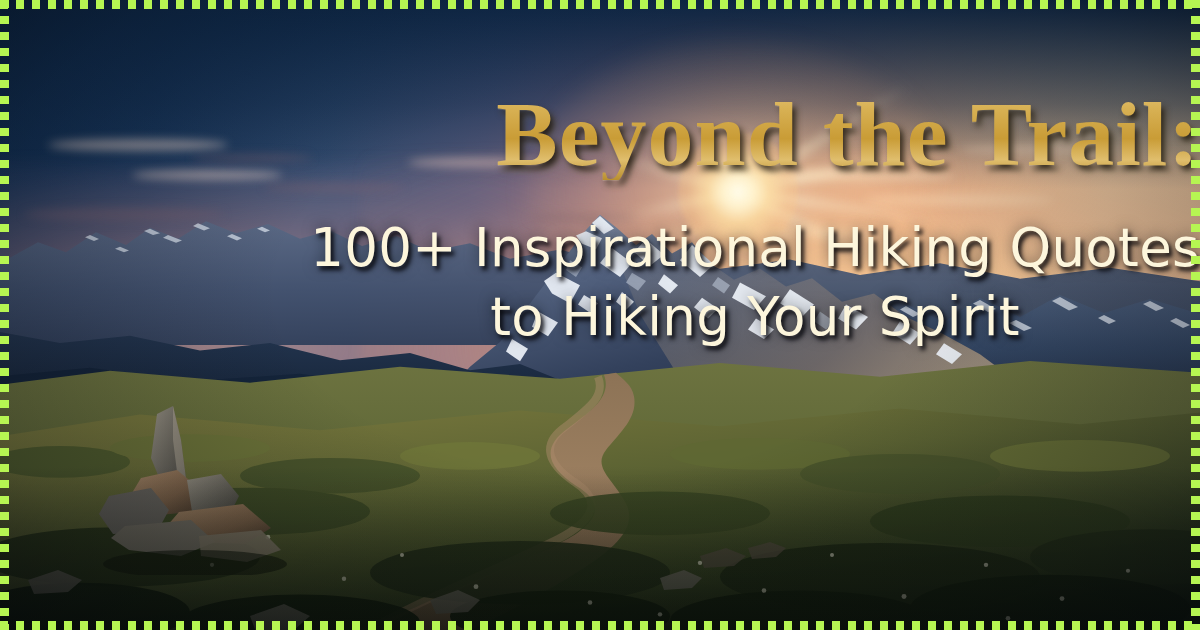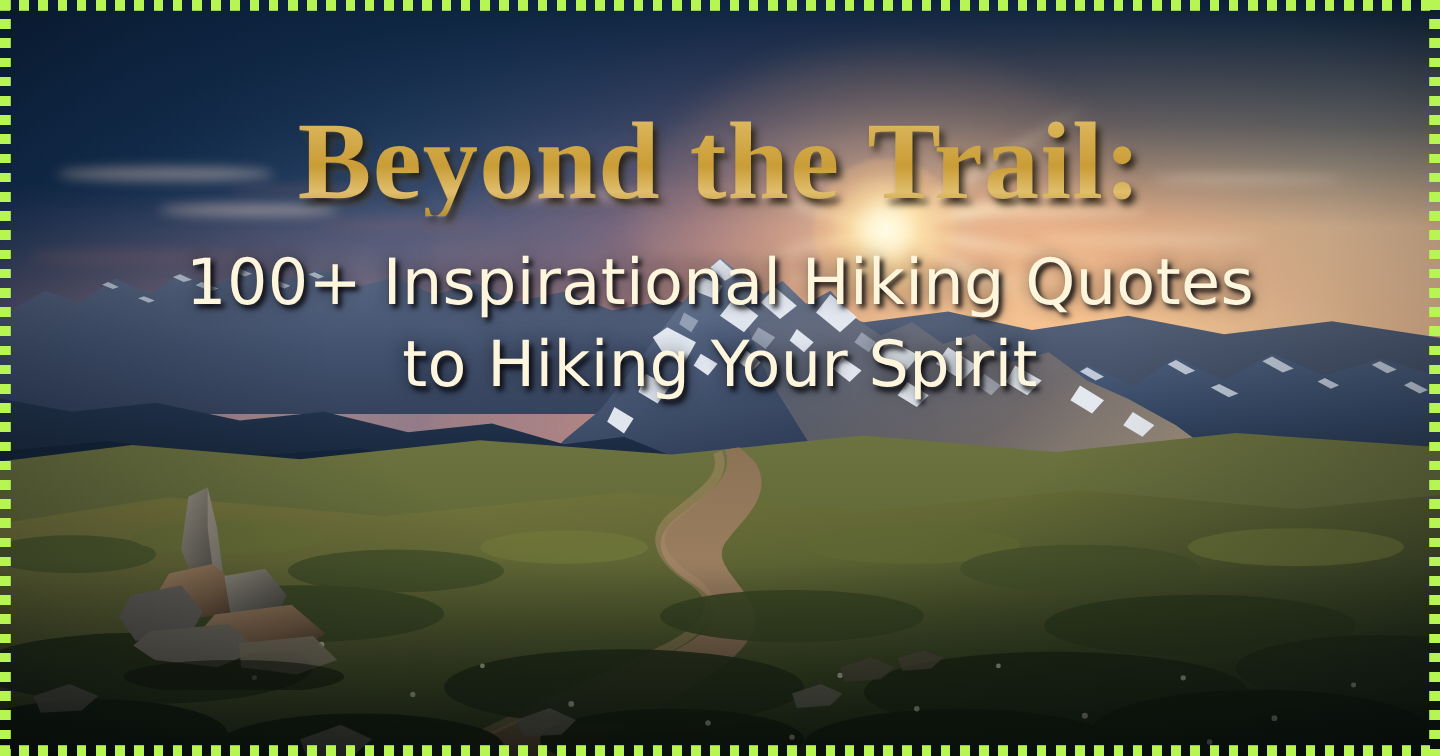--- a/index.html
+++ b/index.html
@@ -120,40 +120,40 @@
   .dark-bottom{
     position:absolute; left:0; bottom:0; width:100%; height:26%;
     background:linear-gradient(180deg, rgba(6,10,6,0) 0%, rgba(6,12,6,0.42) 70%, rgba(4,9,5,0.62) 100%);
     pointer-events:none;
   }
 
   
   .textwrap{
     position:absolute; left:0; top:0; width:100%; height:100%;
     display:flex; flex-direction:column;
-    align-items:center; justify-content:flex-start;
+    align-items:flex-end; justify-content:flex-start;
     padding-top:88px;
     z-index:40;
   }
   .title{
     font-family:"Liberation Serif", "DejaVu Serif", serif;
     font-weight:700;
     font-size:92px;
     line-height:1.0;
     letter-spacing:1px;
     color:#d1a944;
     background:linear-gradient(180deg,#e4c375 0%,#d8b154 22%,#c99c36 55%,#e0be6d 78%,#b98f2e 100%);
     -webkit-background-clip:text;
     background-clip:text;
     -webkit-text-fill-color:transparent;
     filter:drop-shadow(4px 5px 3px rgba(20,14,4,0.80)) drop-shadow(0 1px 0 rgba(255,240,190,0.25));
     white-space:nowrap;
   }
   .subtitle{
-    margin-top:22px;
+    margin-top:34px;
     font-family:"DejaVu Sans", "Liberation Sans", sans-serif;
     font-weight:400;
     font-size:53px;
     line-height:1.30;
     letter-spacing:0.3px;
     color:#fdf6dc;
     text-align:center;
     text-shadow:
       3px 4px 4px rgba(8,8,12,0.92),
       0 0 14px rgba(10,12,18,0.55);

